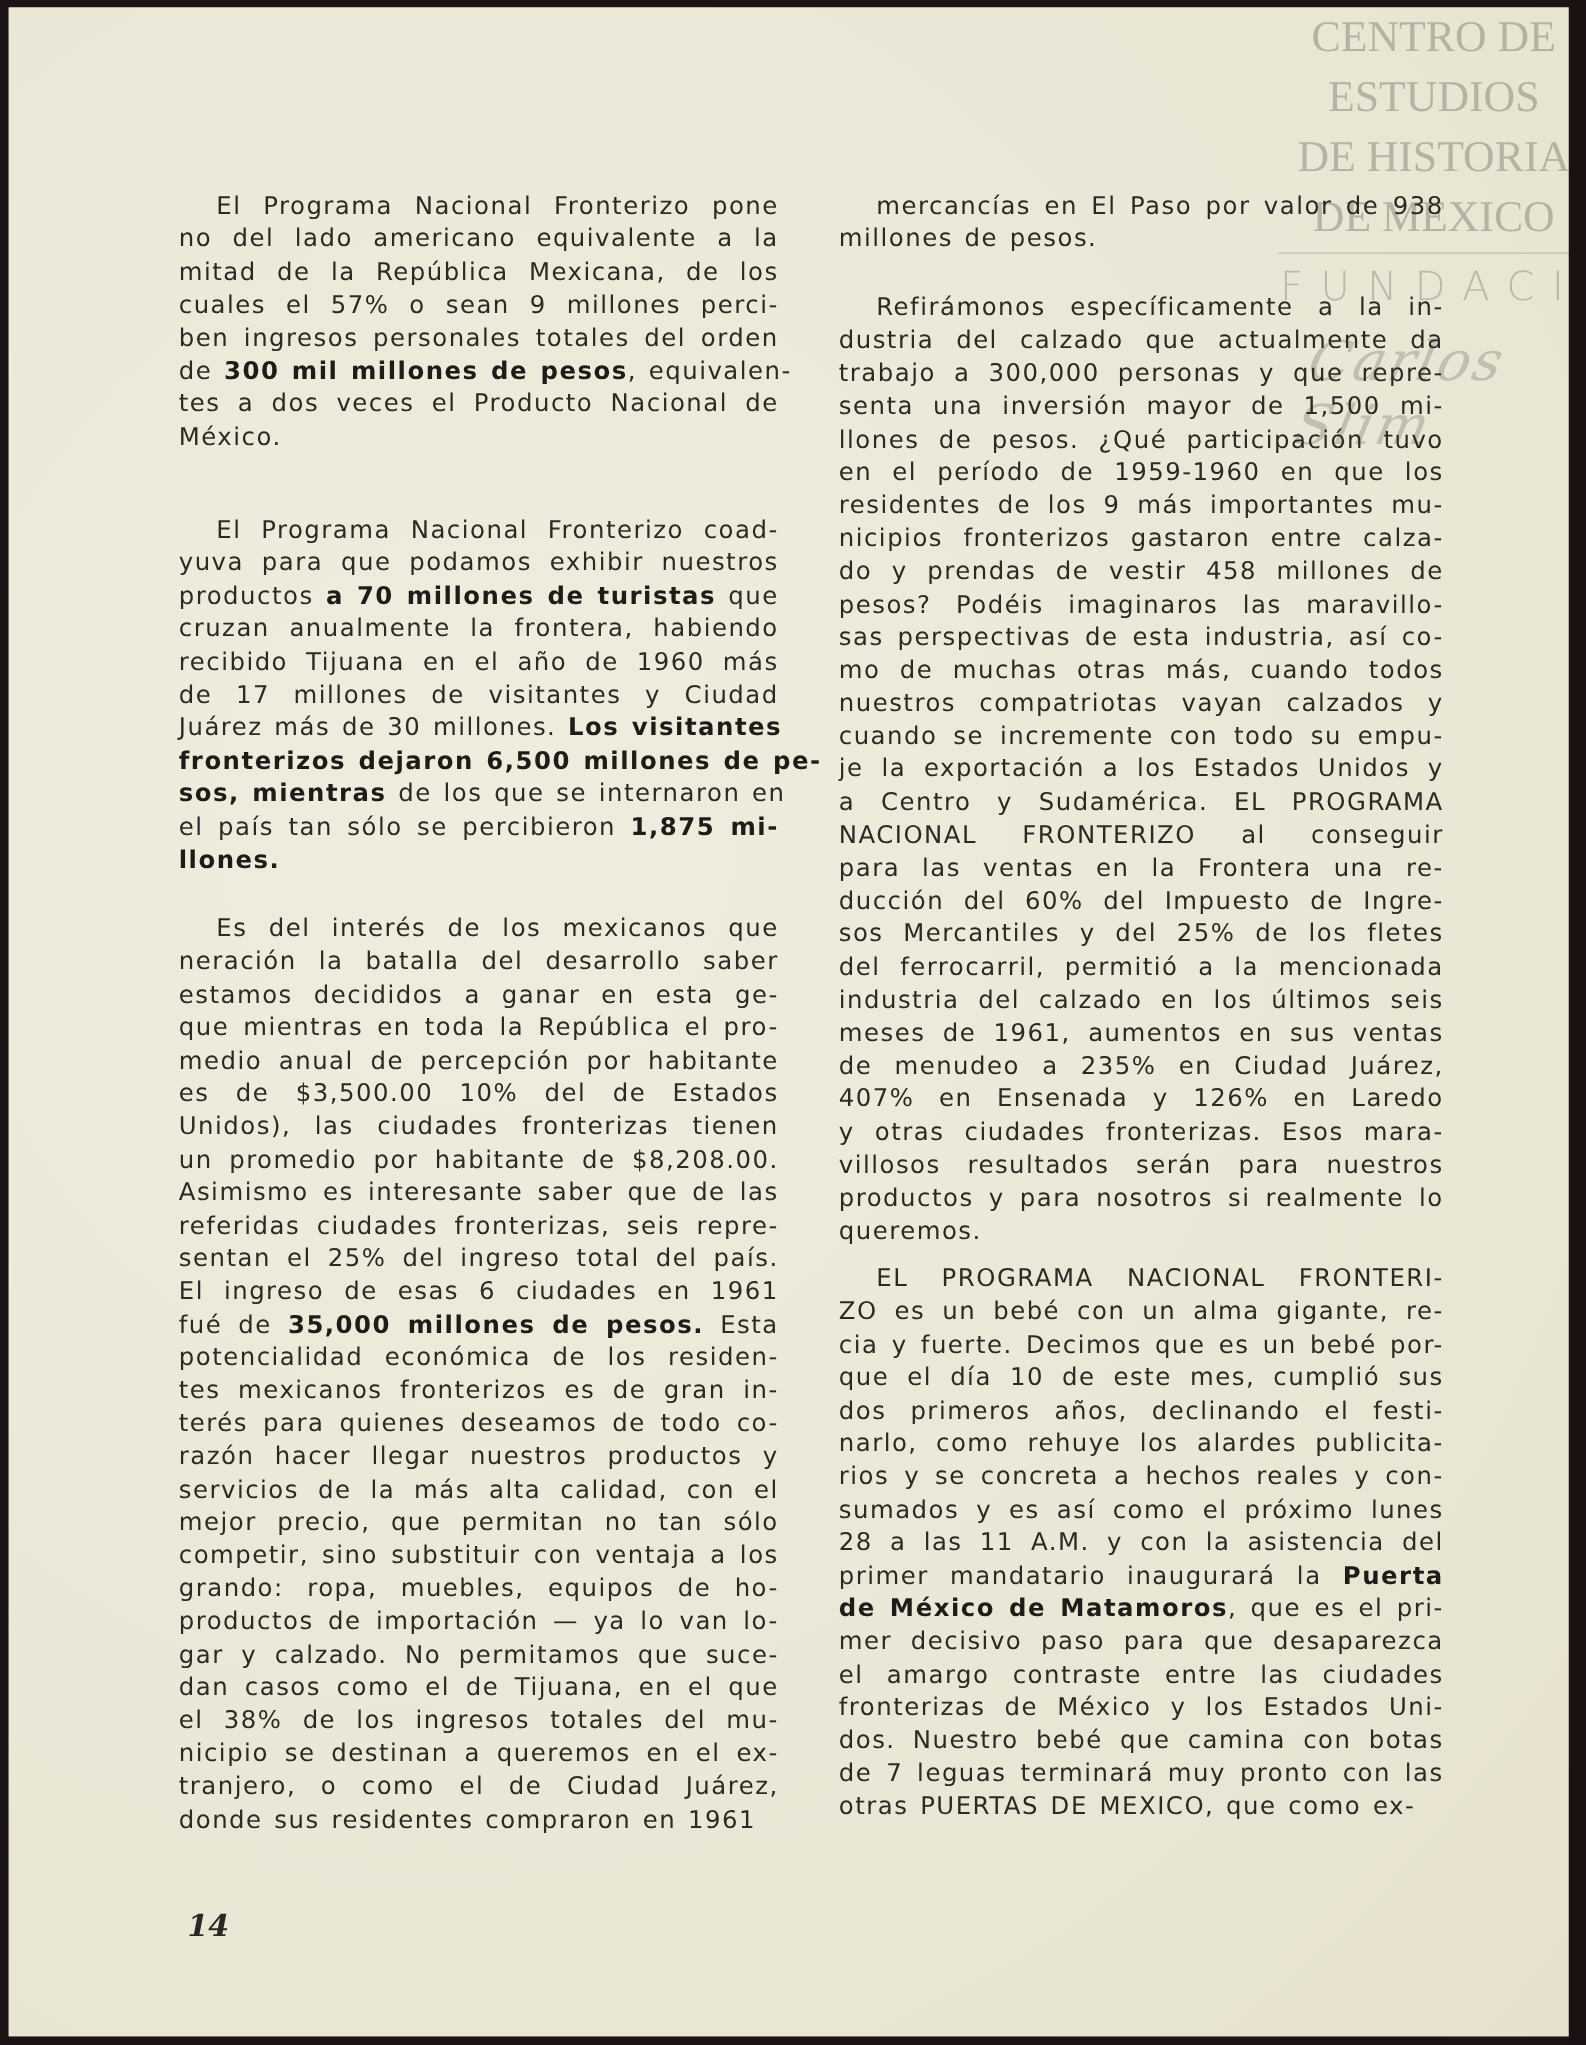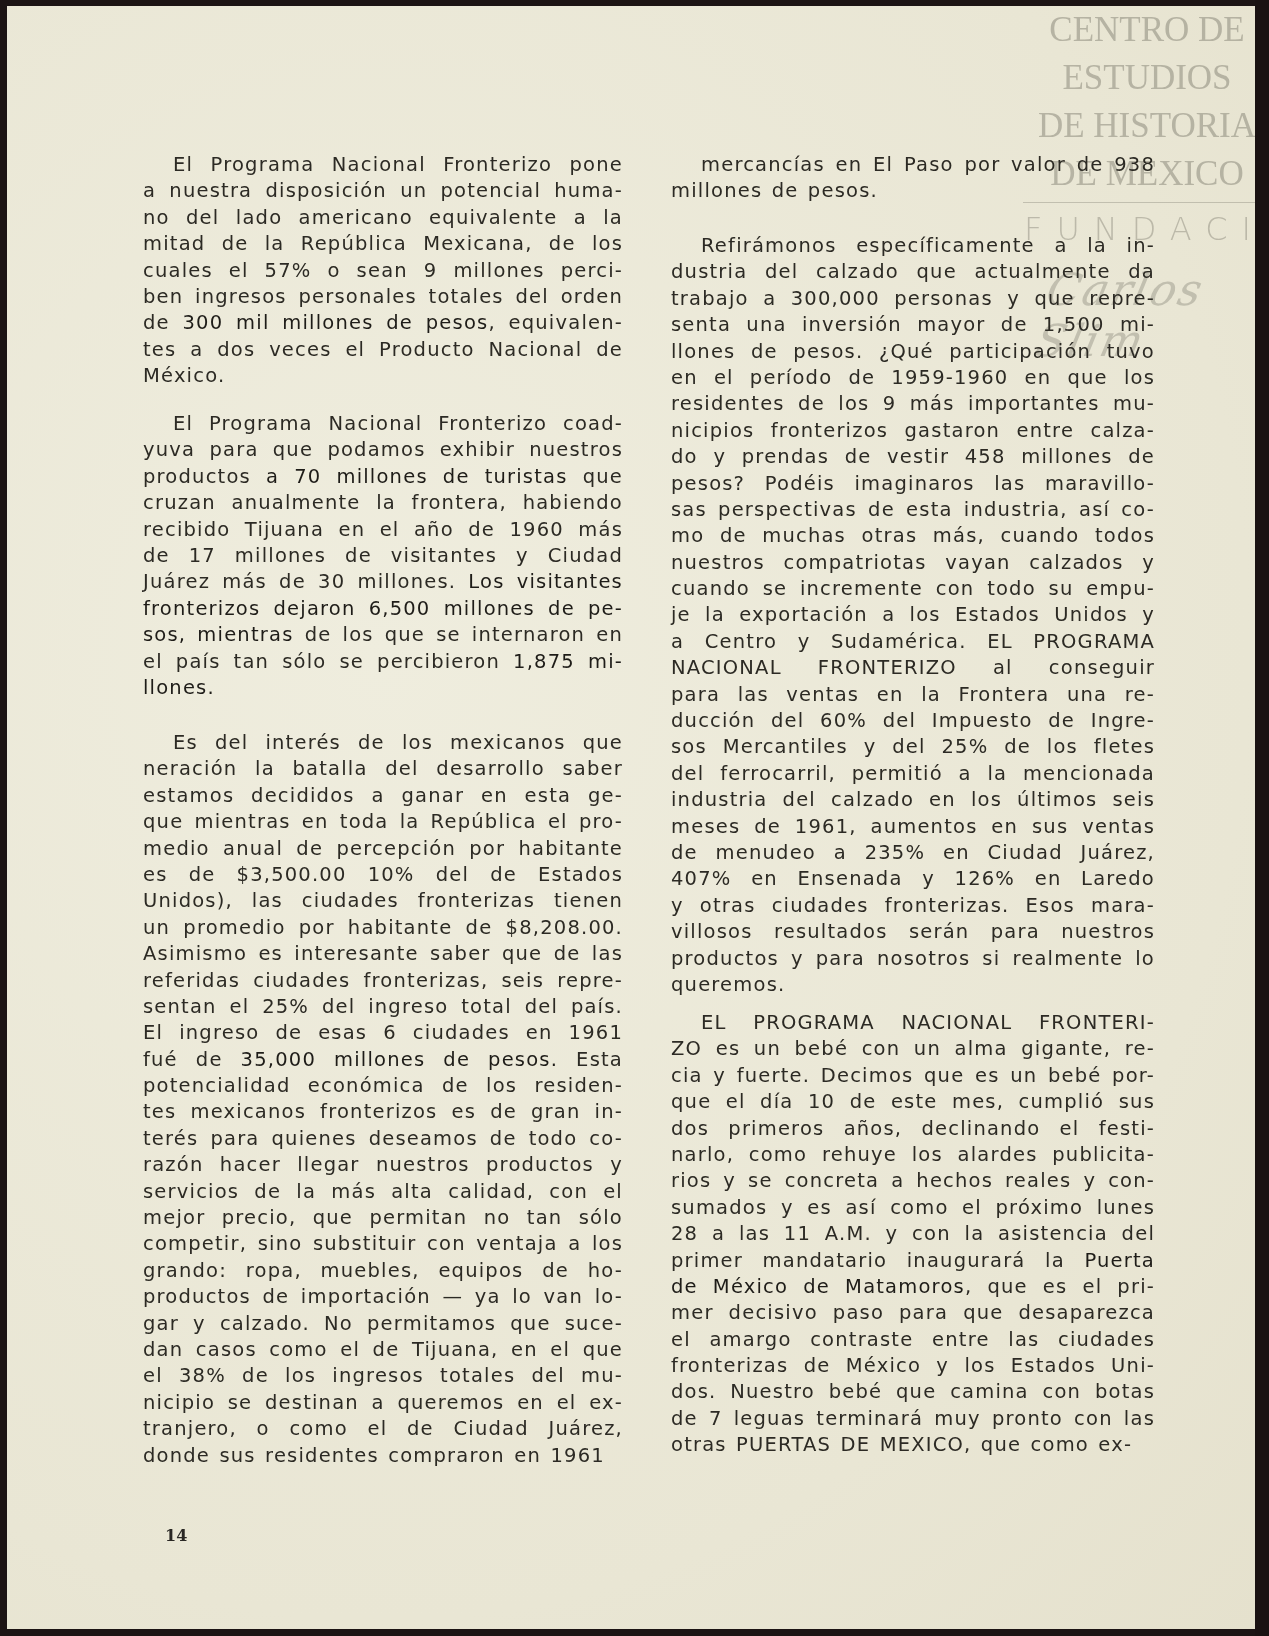--- a/index.html
+++ b/index.html
@@ -45,31 +45,32 @@
       letter-spacing: 1.2px;
       word-spacing: 2px;
       white-space: nowrap;
       overflow: visible;
     }
     .line.last {
       text-align-last: left;
     }
     .line.indent { padding-left: 30px; margin-top: 18px; }
     .line b {
-      font-weight: normal;
+      font-weight: bold;
       color: #1e1c18;
     }
     .page-number {
       position: absolute;
-      left: 158px;
+      left: 143px;
       top: 1520px;
       font-family: "DejaVu Serif", serif;
       font-weight: bold;
-      font-size: 16px;
+      font-size: 24px;
       color: #2a2824;
+      font-style: italic;
     }
     .watermark {
       position: absolute;
       left: 1010px;
       top: 0;
       width: 260px;
       text-align: center;
       font-family: "Liberation Serif", serif;
       color: rgba(120,118,105,0.45);
       pointer-events: none;
@@ -129,21 +130,20 @@
     <span class="wm-line">DE HISTORIA</span>
     <span class="wm-line">DE MEXICO</span>
   </div>
   <div class="wm-rule"></div>
   <div class="wm-fundacion">FUNDACIÓN</div>
   <div class="wm-signature">Carlos Slim</div>
 
   <div class="column col-left">
     <div class="para" style="top:128px">
         <span class="line indent">El Programa Nacional Fronterizo pone</span>
-        <span class="line">a nuestra disposición un potencial huma-</span>
         <span class="line">no del lado americano equivalente a la</span>
         <span class="line">mitad de la República Mexicana, de los</span>
         <span class="line">cuales el 57% o sean 9 millones perci-</span>
         <span class="line">ben ingresos personales totales del orden</span>
         <span class="line">de <b>300 mil millones de pesos</b>, equivalen-</span>
         <span class="line">tes a dos veces el Producto Nacional de</span>
         <span class="line last">México.</span>
       </div>
     <div class="para" style="top:387px">
         <span class="line indent">El Programa Nacional Fronterizo coad-</span>

